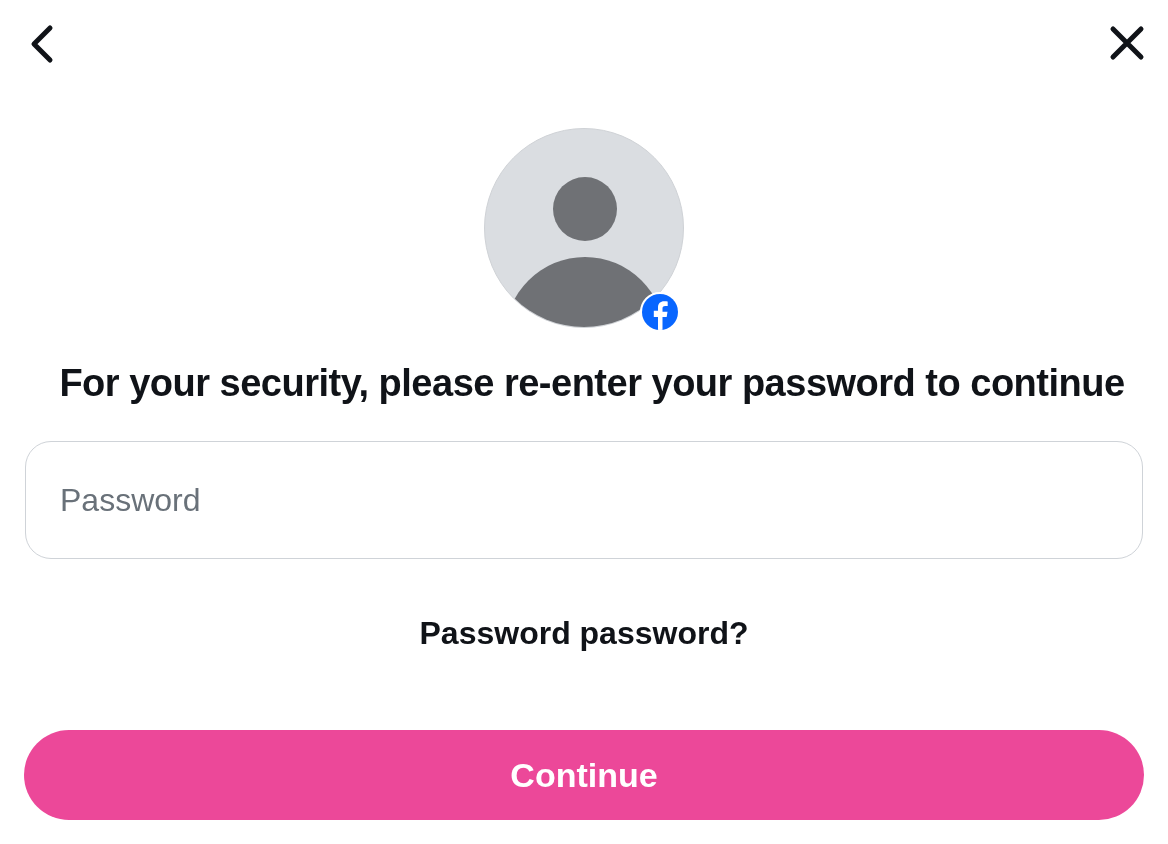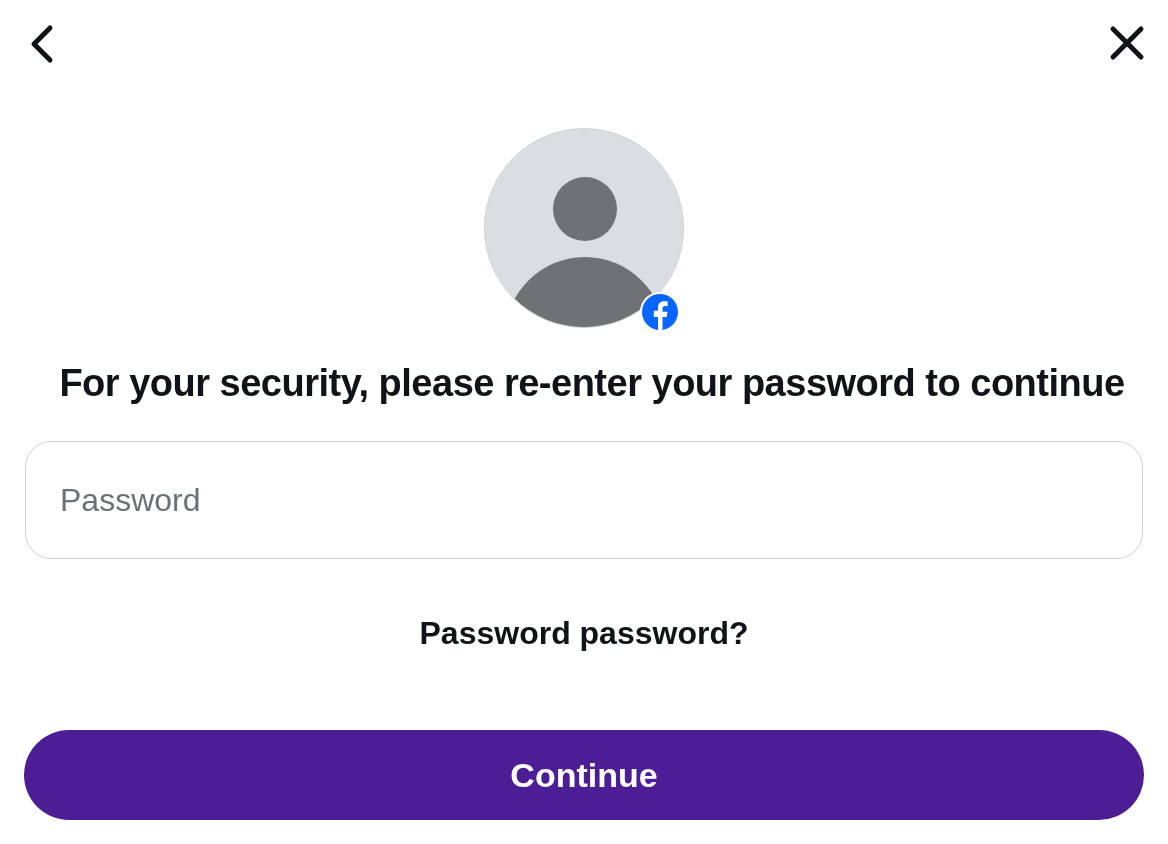--- a/index.html
+++ b/index.html
@@ -136,21 +136,21 @@
     }
     .continue-btn {
       position: absolute;
       left: 24px;
       right: 24px;
       bottom: 24px;
       width: 1120px;
       height: 90px;
       border-radius: 56px;
       border: none;
-      background: #4c1d95;
+      background: #ec4899;
       color: #ffffff;
       font-size: 34px;
       font-weight: 600;
       cursor: pointer;
     }
   </style>
 </head>
 <body>
 
 <div class="top-bar">

